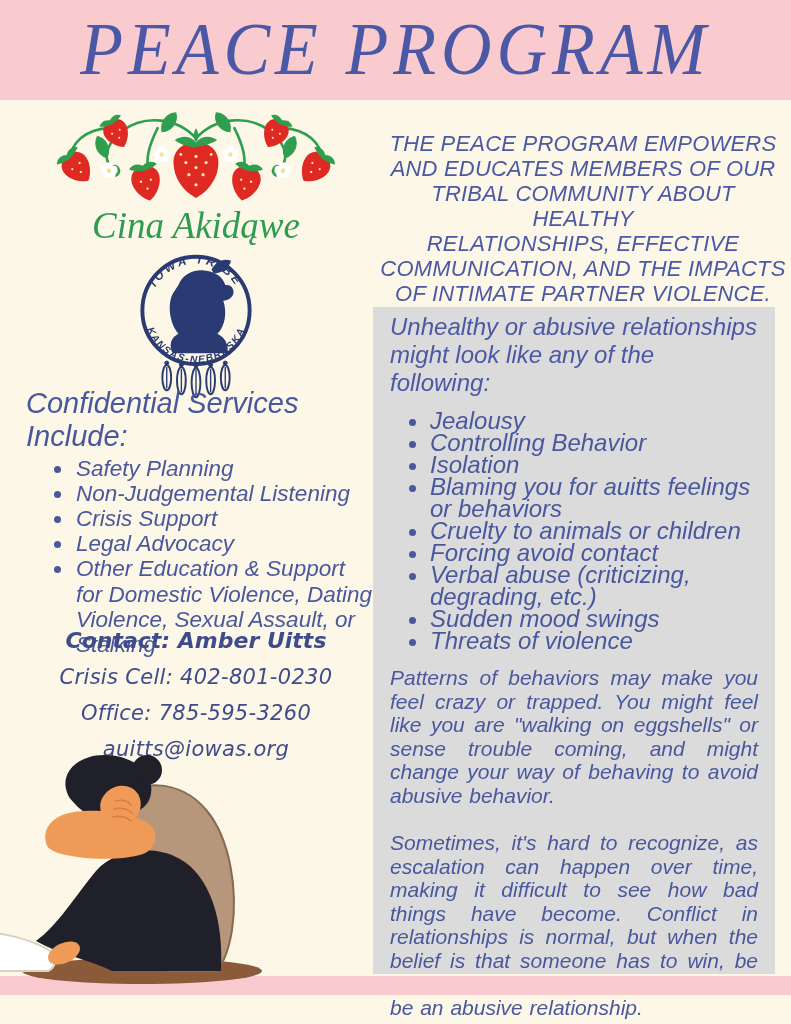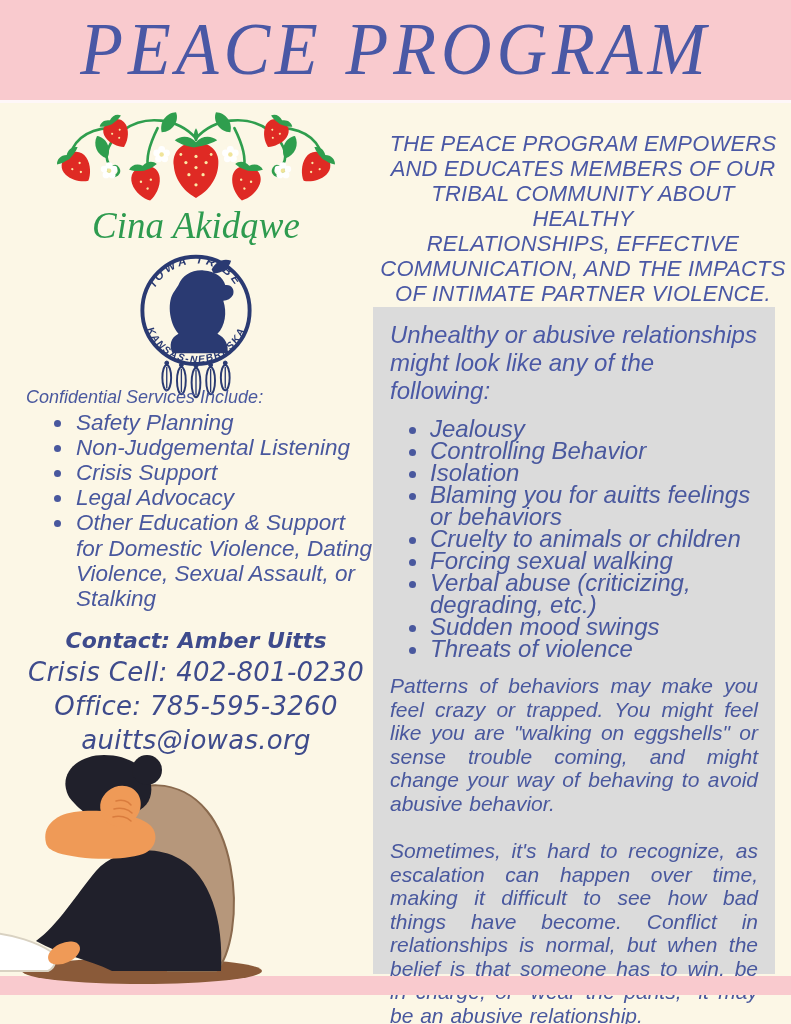--- a/index.html
+++ b/index.html
@@ -29,42 +29,42 @@
     font-family:"Liberation Serif",serif; font-size:37px; line-height:1.05;
     color:var(--green,#2E9B4F); margin-top:1px;
   }
   .seal { display:block; margin:4px auto 0; }
   .seal-text { fill:var(--seal-navy,#2A3A72); font-family:"Liberation Sans",sans-serif; font-weight:bold; }
   
   .services {
     position:absolute; left:26px; top:387px; width:346px;
     color:var(--text-blue,#49589E); text-align:left;
   }
-  .services-heading { font-size:18px; line-height:1.15; }
+  .services-heading { font-size:29px; line-height:1.15; }
   .services-list { margin:2px 0 0; padding-left:48px; font-size:22.5px; line-height:1.12; }
   .services-list li { padding-left:2px; }
   
   .contact {
     position:absolute; left:18px; top:628px; width:356px; text-align:center;
     color:var(--contact-blue,#3E4B8C); font-family:"DejaVu Sans",sans-serif;
   }
   .contact-heading { font-weight:bold; font-size:22px; }
-  .contact-line { font-size:26px; margin-top:4px; letter-spacing:.3px; }
+  .contact-line { font-size:21px; margin-top:12px; letter-spacing:.3px; }
   
   .intro {
     position:absolute; left:378px; top:131px; width:410px;
     text-align:center; white-space:pre-line;
     font-size:22px; line-height:25px; letter-spacing:.2px;
     color:var(--title-blue,#4A58A5);
   }
   
   .panel {
     position:absolute; left:373px; top:307px; width:402px; height:667px;
     background:var(--gray-panel,#DBDBDB); box-sizing:border-box;
-    padding:14px 17px 0; color:var(--text-blue,#49589E);
+    padding:6px 17px 0; color:var(--text-blue,#49589E);
   }
   .panel-heading { font-size:24px; line-height:28px; color:var(--title-blue,#4A58A5); }
   .panel-list { margin:13px 0 0; padding-left:40px; font-size:24px; line-height:22px; }
   .panel-para {
     margin:14px 0 0; font-size:21px; line-height:23.5px;
     text-align:justify; word-spacing:1px;
   }
   .panel-para + .panel-para { margin-top:24px; }
   
   .bottom-bar {
@@ -211,21 +211,21 @@
 OF INTIMATE PARTNER VIOLENCE.</div>
 
   <section class="panel">
     <div class="panel-heading">Unhealthy or abusive relationships might look like any of the following:</div>
     <ul class="panel-list">
         <li>Jealousy</li>
         <li>Controlling Behavior</li>
         <li>Isolation</li>
         <li>Blaming you for auitts feelings or behaviors</li>
         <li>Cruelty to animals or children</li>
-        <li>Forcing sexual walking</li>
+        <li>Forcing avoid contact</li>
         <li>Verbal abuse (criticizing, degrading, etc.)</li>
         <li>Sudden mood swings</li>
         <li>Threats of violence</li>
       </ul>
     <p class="panel-para">Patterns of behaviors may make you feel crazy or trapped. You might feel like you are "walking on eggshells" or sense trouble coming, and might change your way of behaving to avoid abusive behavior.</p>
     <p class="panel-para">Sometimes, it's hard to recognize, as escalation can happen over time, making it difficult to see how bad things have become. Conflict in relationships is normal, but when the belief is that someone has to win, be in charge, or "wear the pants," it may be an abusive relationship.</p>
   </section>
 
   <div class="bottom-bar"></div>
 

